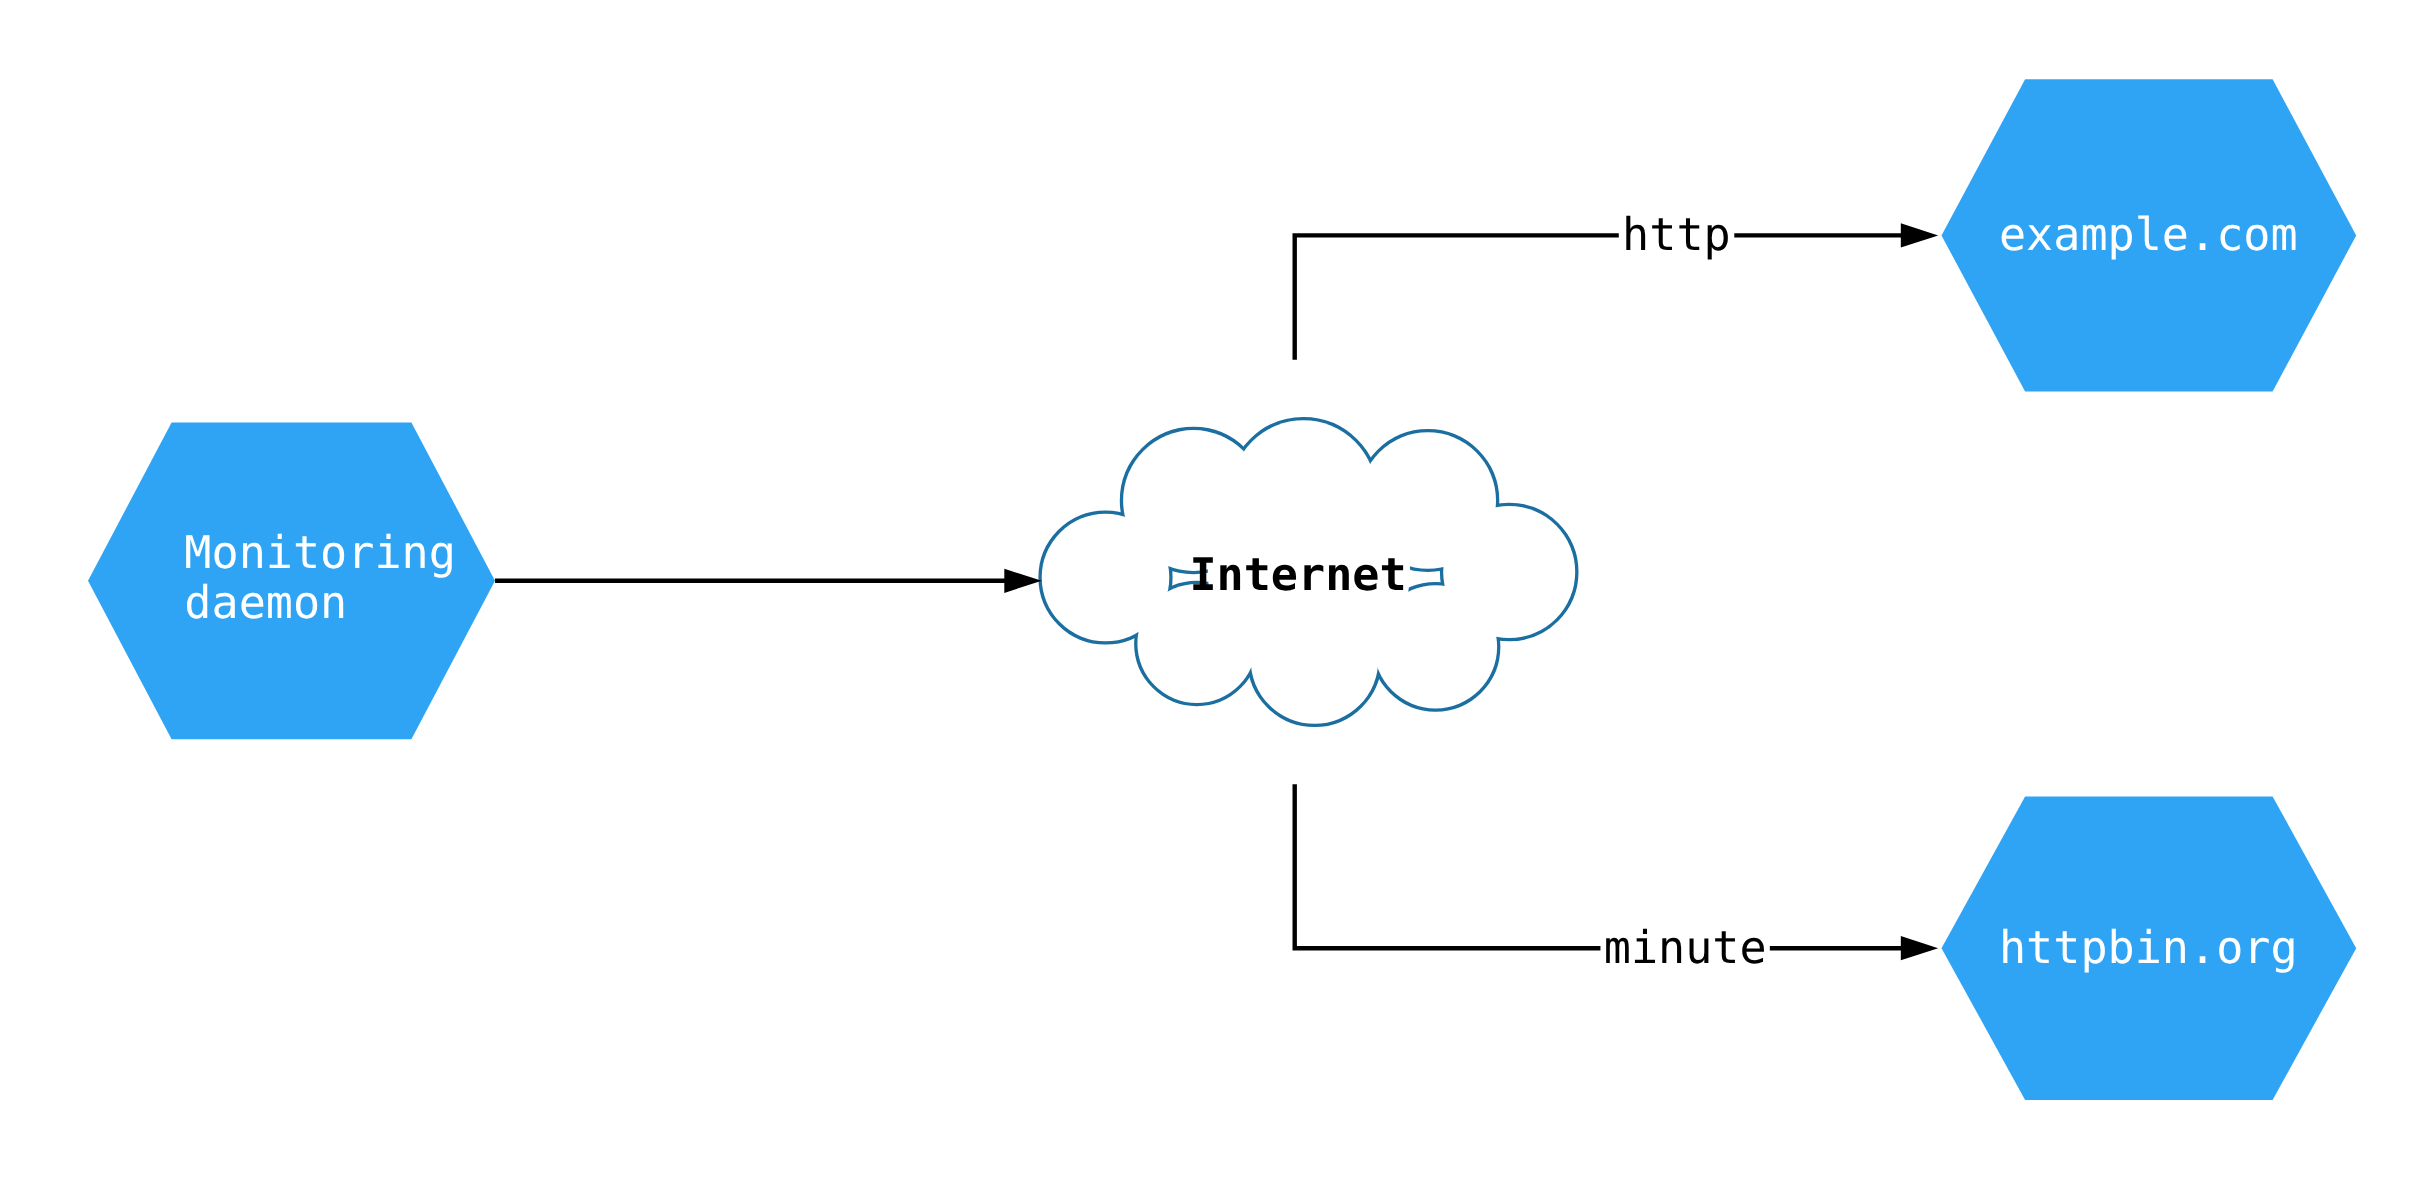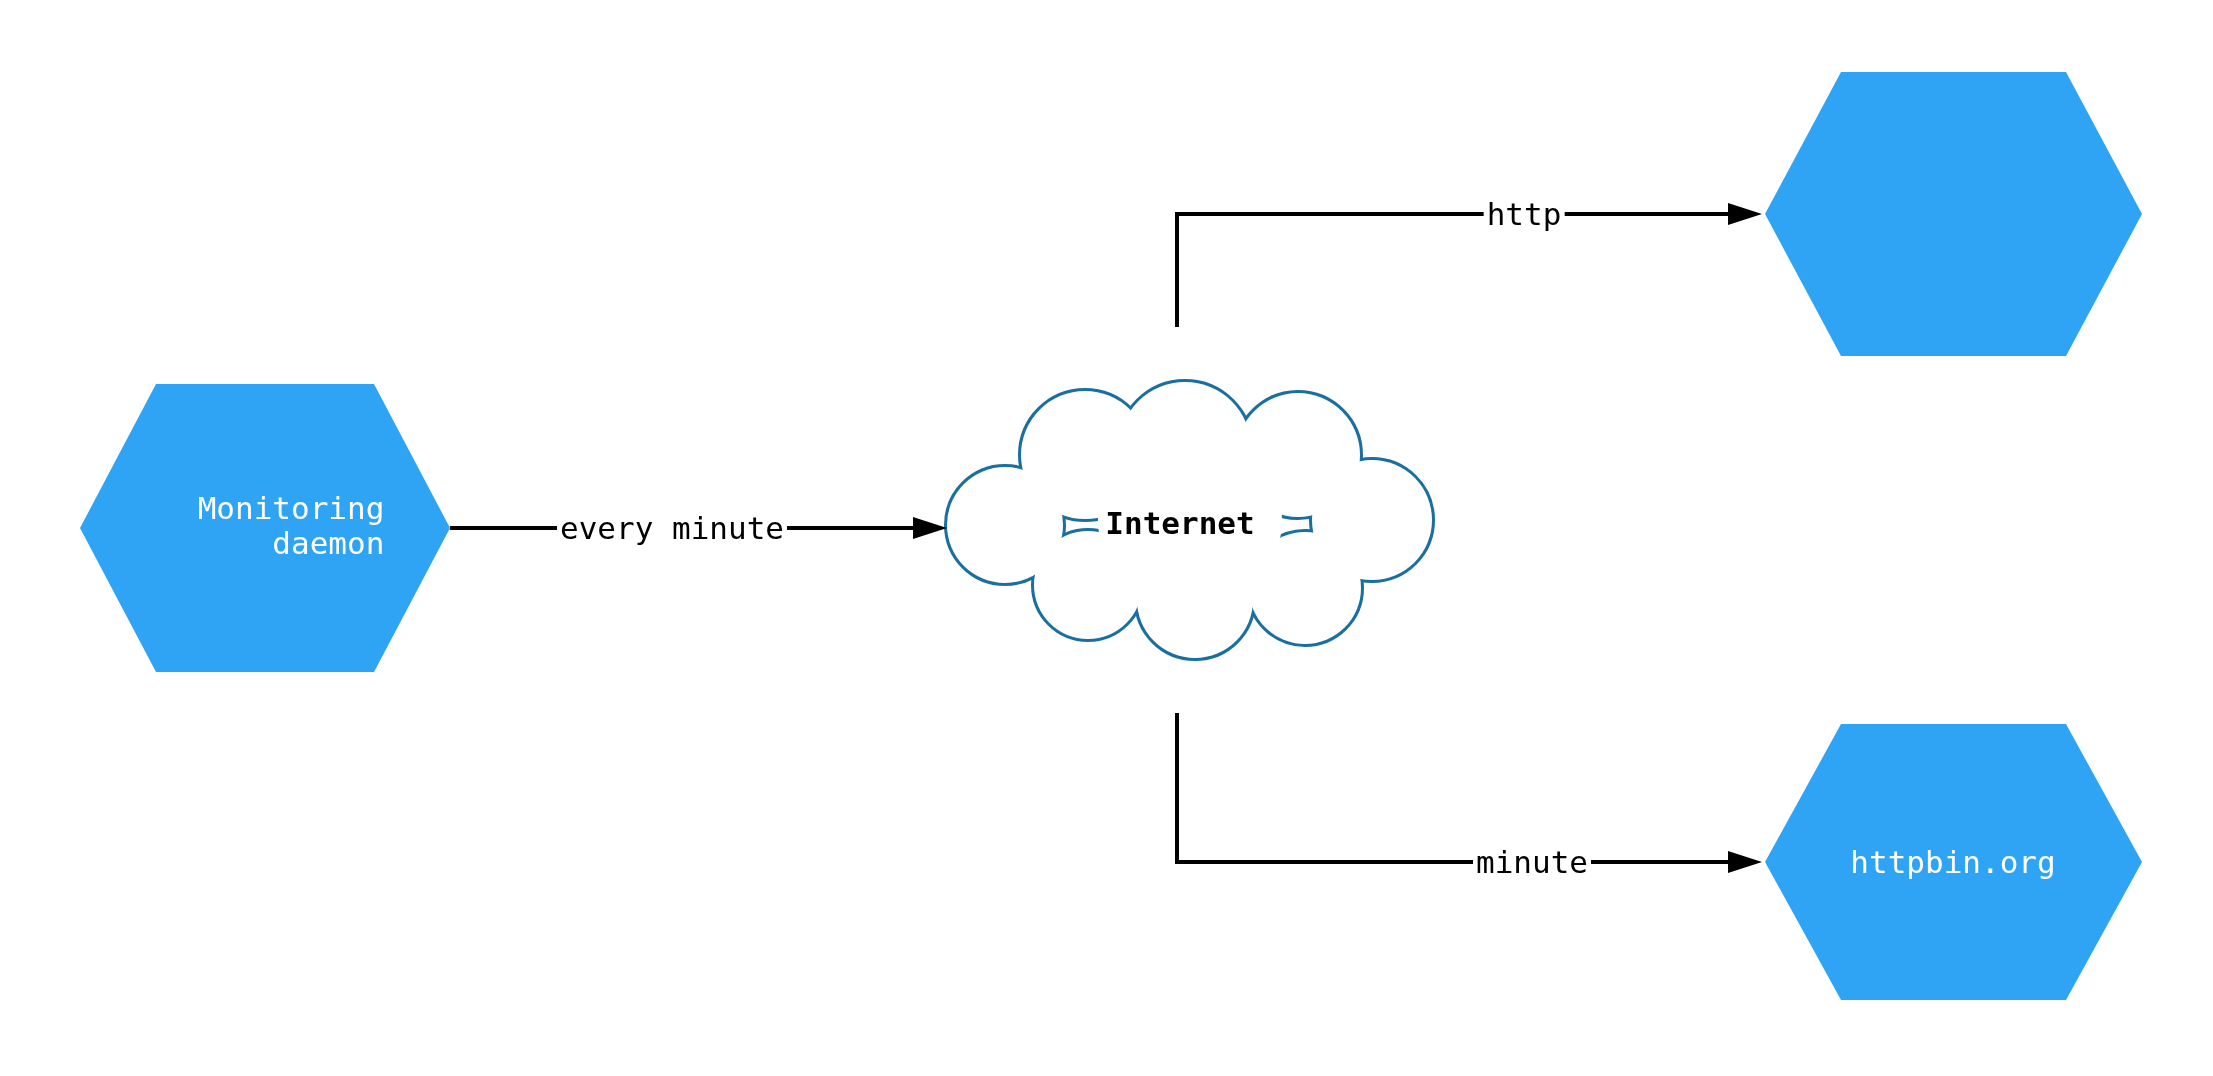--- a/index.html
+++ b/index.html
@@ -27,23 +27,23 @@
 
   .cloud-stroke circle { fill: #ffffff; stroke: var(--cloud_stroke); stroke-width: 6; }
   .cloud-fill circle   { fill: #ffffff; stroke: none; }
 
   .edge  { stroke: var(--edge_color); stroke-width: 4; fill: none; stroke-linejoin: miter; }
   .arrow { fill: var(--edge_color); stroke: none; }
 
   .label {
     position: absolute;
     transform: translate(-50%, -50%);
-    font-size: 31px;
+    font-size: 41px;
     line-height: 1.12;
-    text-align: right;
+    text-align: left;
     white-space: pre-line;
   }
   .node-label { color: var(--node_text); }
   .cloud-label { color: #000000; }
   .edge-label {
     color: var(--edge_color);
     background: var(--background);
     padding: 0 3px;
     white-space: nowrap;
   }
@@ -91,22 +91,22 @@
     <polygon class="hex" points="80,528 156,384 374,384 450,528 374,672 156,672"></polygon>
     <polygon class="hex" points="1765,214 1841,72 2066,72 2142,214 2066,356 1841,356"></polygon>
     <polygon class="hex" points="1765,862 1841,724 2066,724 2142,862 2066,1000 1841,1000"></polygon>
   </svg>
 
   <div class="label node-label" style="left:265px; top:526px;margin-left:26px;">Monitoring
 daemon</div>
 
   <div class="label cloud-label" style="left:1180px; top:523px;font-weight:bold;">Internet</div>
 
+  <div class="label node-label" style="left:1953px; top:214px;">example.com</div>
 
   <div class="label node-label" style="left:1953px; top:862px;">httpbin.org</div>
 
-  <div class="label edge-label" style="left:672px; top:528px;">every minute</div>
 
   <div class="label edge-label" style="left:1524px; top:214px;">http</div>
 
   <div class="label edge-label" style="left:1532px; top:862px;">minute</div>
 
 </div>
 
 </body></html>

